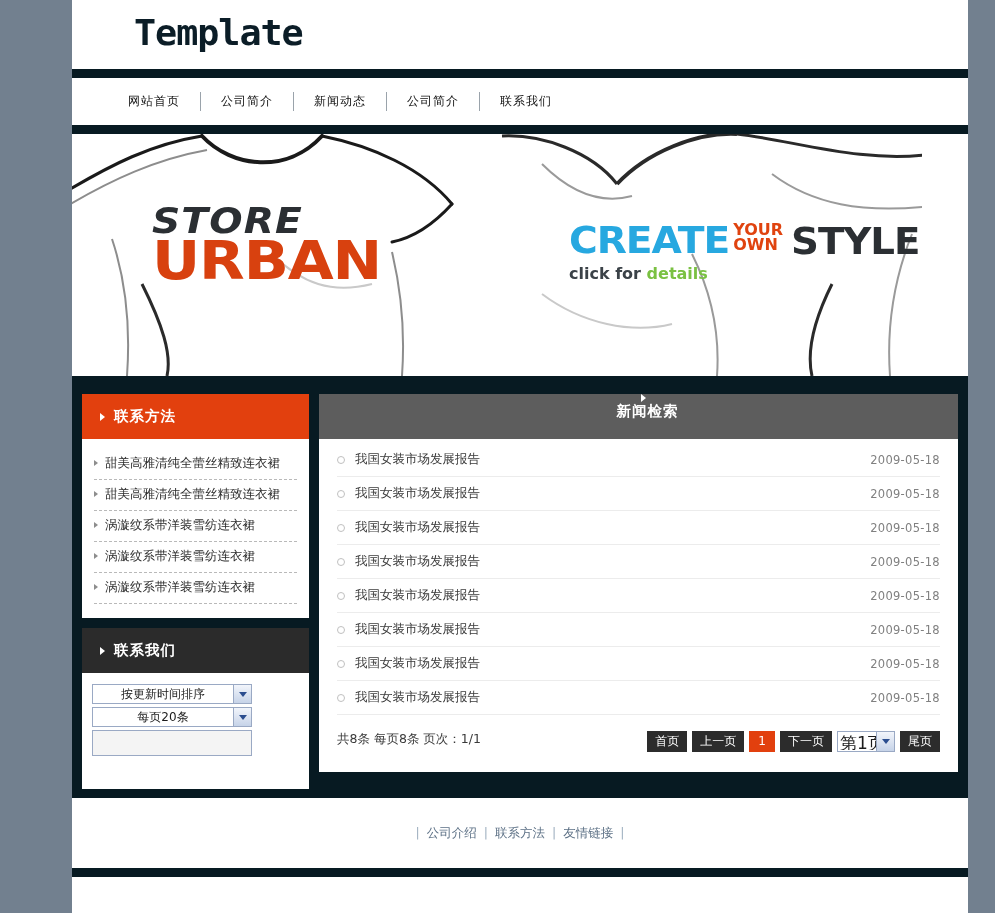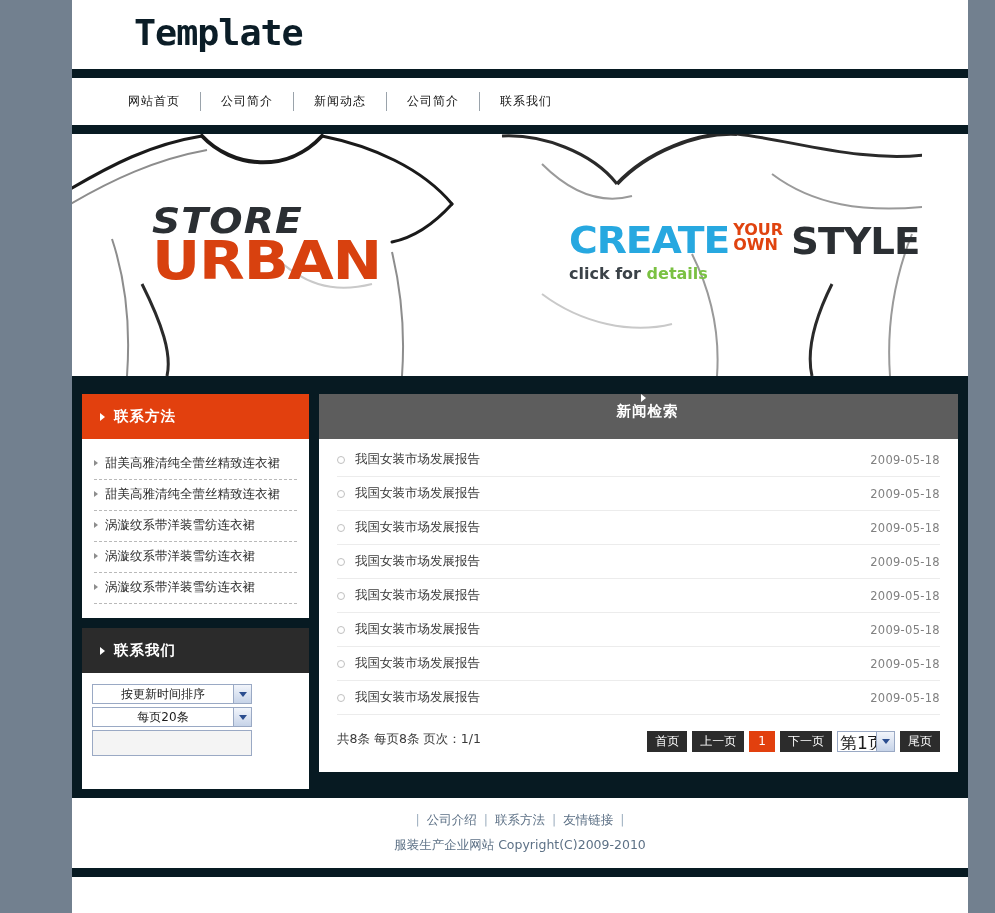--- a/index.html
+++ b/index.html
@@ -481,17 +481,16 @@
         </div>
       </div>
     </div>
 
   </div>
 
   <div class="footer">
     <div class="f-links">
       <span class="f-sep">|</span><span>公司介绍</span><span class="f-sep">|</span><span>联系方法</span><span class="f-sep">|</span><span>友情链接</span><span class="f-sep">|</span>
     </div>
-    <div class="f-copy">服装生产企业网站  Copyright(C)2009-2010</div>
   </div>
   <div class="rule-dark"></div>
 
 </div>
 
 </body></html>

